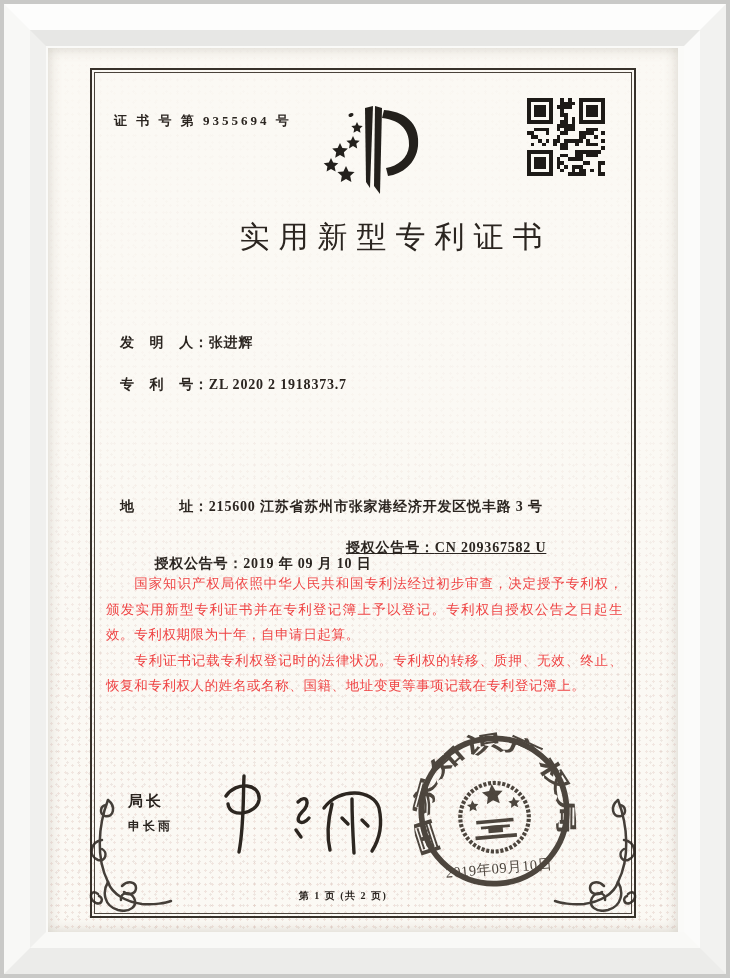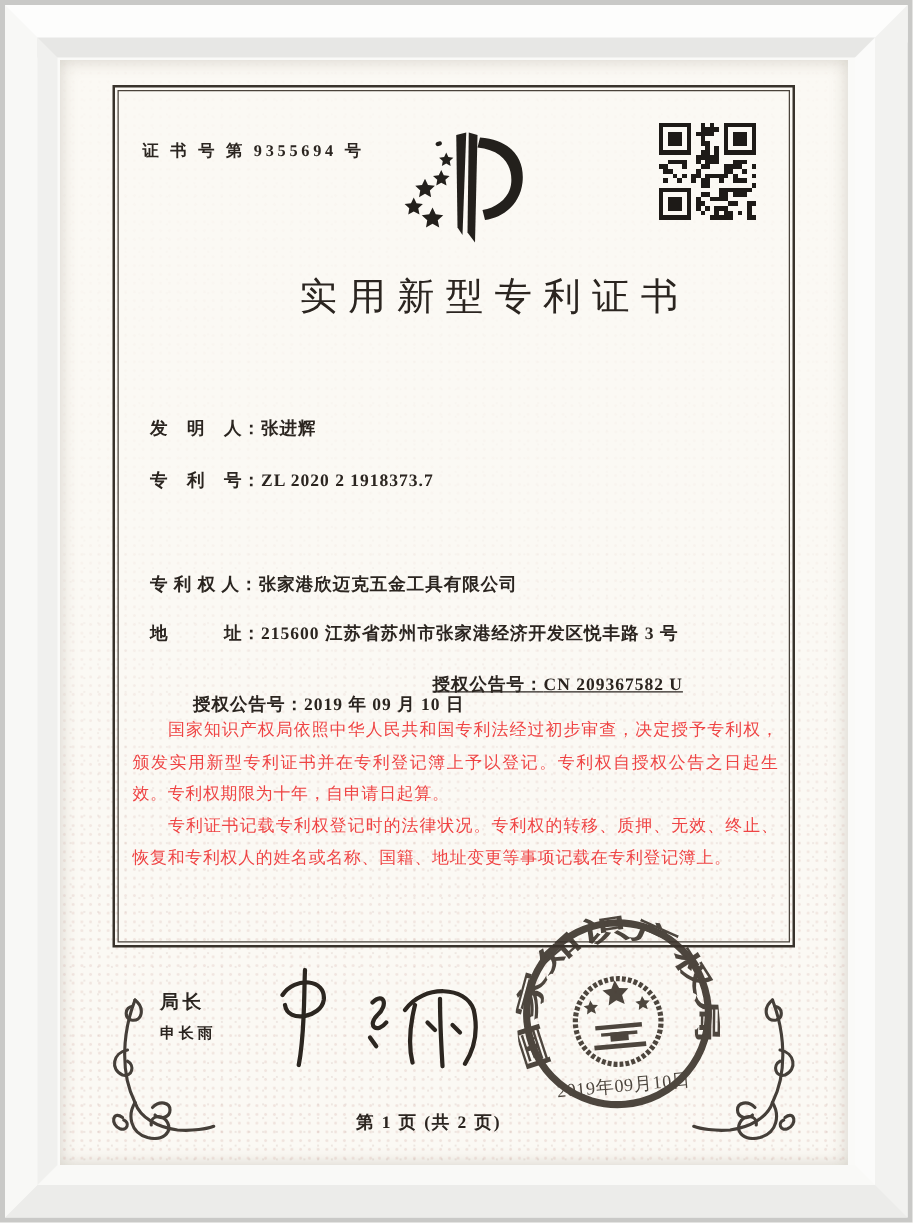--- a/index.html
+++ b/index.html
@@ -22,21 +22,21 @@
     background:#fbf9f4;box-shadow:inset 0 0 14px rgba(125,115,100,.30);}
   .speckle{position:absolute;inset:0;pointer-events:none;
     background-image:
       radial-gradient(rgba(196,140,130,.22) 1px,transparent 1.2px),
       radial-gradient(rgba(160,120,110,.16) 1px,transparent 1.2px);
     background-size:7px 7px,11px 11px;background-position:0 0,3px 5px;
     -webkit-mask-image:linear-gradient(to bottom,rgba(0,0,0,.10) 0%,rgba(0,0,0,.18) 40%,rgba(0,0,0,.75) 72%,rgba(0,0,0,.9) 100%);
     mask-image:linear-gradient(to bottom,rgba(0,0,0,.10) 0%,rgba(0,0,0,.18) 40%,rgba(0,0,0,.75) 72%,rgba(0,0,0,.9) 100%);}
 
   
-  .cert{position:absolute;left:42px;top:20px;width:546px;height:690px;color:#2b2520;}
+  .cert{position:absolute;left:42px;top:20px;width:546px;height:850px;color:#2b2520;}
   .rule-outer{position:absolute;inset:0;border:2px solid #38322b;}
   .rule-inner{position:absolute;inset:4px;border:1px solid #4a433b;}
 
   
   .certno{position:absolute;left:24px;top:44px;font-size:13px;font-weight:700;
     letter-spacing:3px;white-space:pre;}
   .logo{position:absolute;left:228px;top:34px;width:120px;height:96px;}
   .qr{position:absolute;left:437px;top:30px;width:78px;height:78px;}
   .title{position:absolute;left:0;top:149px;width:100%;text-align:center;
     font-size:30px;font-weight:400;letter-spacing:9px;text-indent:9px;white-space:nowrap;margin-left:28px;}
@@ -56,21 +56,21 @@
   .officer-name{position:absolute;left:38px;top:750px;font-size:12px;font-weight:700;letter-spacing:3px;}
 
   .signature{position:absolute;left:122px;top:700px;width:200px;height:90px;}
   .seal{position:absolute;left:323px;top:662px;width:162px;height:162px;
     transform:rotate(-5deg);opacity:.9;}
   .flourish{position:absolute;width:95px;height:128px;opacity:.88;}
   .flourish.left{left:-12px;top:728px;}
   .flourish.right{right:-12px;top:728px;transform:scaleX(-1);}
 
   .footer{position:absolute;left:0;top:821px;width:506px;text-align:center;
-    font-size:14px;font-weight:700;letter-spacing:1.5px;white-space:pre;}
+    font-size:10px;font-weight:700;letter-spacing:1.5px;white-space:pre;}
 
   svg .ink{fill:#23201c;}
   svg .stroke-ink{fill:none;stroke:#2c2620;stroke-linecap:round;stroke-linejoin:round;}
 </style>
 </head>
 <body>
 
 <div class="photo">
 
   <div class="frame-edge"></div>
@@ -106,21 +106,20 @@
         <path d="M2 2h3v3h-3z M16 2h3v3h-3z M2 16h3v3h-3z" fill="#1d1a17"></path>
         <g id="qr-modules" fill="#1d1a17">
             <path d="M9 0h1v1h-1zM11 0h1v1h-1zM9 1h1v1h-1zM10 1h1v1h-1zM11 1h1v1h-1zM12 1h1v1h-1zM8 2h1v1h-1zM9 2h1v1h-1zM10 2h1v1h-1zM11 2h1v1h-1zM9 3h1v1h-1zM9 4h1v1h-1zM10 4h1v1h-1zM10 5h1v1h-1zM12 5h1v1h-1zM9 6h1v1h-1zM10 6h1v1h-1zM12 6h1v1h-1zM8 7h1v1h-1zM9 7h1v1h-1zM10 7h1v1h-1zM11 7h1v1h-1zM12 7h1v1h-1zM2 8h1v1h-1zM3 8h1v1h-1zM4 8h1v1h-1zM5 8h1v1h-1zM8 8h1v1h-1zM10 8h1v1h-1zM11 8h1v1h-1zM12 8h1v1h-1zM16 8h1v1h-1zM17 8h1v1h-1zM18 8h1v1h-1zM0 9h1v1h-1zM1 9h1v1h-1zM5 9h1v1h-1zM9 9h1v1h-1zM10 9h1v1h-1zM14 9h1v1h-1zM15 9h1v1h-1zM16 9h1v1h-1zM17 9h1v1h-1zM20 9h1v1h-1zM1 10h1v1h-1zM2 10h1v1h-1zM8 10h1v1h-1zM14 10h1v1h-1zM15 10h1v1h-1zM18 10h1v1h-1zM3 11h1v1h-1zM5 11h1v1h-1zM7 11h1v1h-1zM8 11h1v1h-1zM10 11h1v1h-1zM11 11h1v1h-1zM12 11h1v1h-1zM13 11h1v1h-1zM14 11h1v1h-1zM16 11h1v1h-1zM20 11h1v1h-1zM1 12h1v1h-1zM4 12h1v1h-1zM7 12h1v1h-1zM9 12h1v1h-1zM10 12h1v1h-1zM13 12h1v1h-1zM16 12h1v1h-1zM17 12h1v1h-1zM18 12h1v1h-1zM9 13h1v1h-1zM10 13h1v1h-1zM20 13h1v1h-1zM13 14h1v1h-1zM14 14h1v1h-1zM15 14h1v1h-1zM16 14h1v1h-1zM17 14h1v1h-1zM18 14h1v1h-1zM19 14h1v1h-1zM9 15h1v1h-1zM10 15h1v1h-1zM13 15h1v1h-1zM14 15h1v1h-1zM16 15h1v1h-1zM17 15h1v1h-1zM18 15h1v1h-1zM8 16h1v1h-1zM11 16h1v1h-1zM12 16h1v1h-1zM13 16h1v1h-1zM14 16h1v1h-1zM8 17h1v1h-1zM9 17h1v1h-1zM15 17h1v1h-1zM16 17h1v1h-1zM19 17h1v1h-1zM20 17h1v1h-1zM8 18h1v1h-1zM10 18h1v1h-1zM12 18h1v1h-1zM13 18h1v1h-1zM14 18h1v1h-1zM19 18h1v1h-1zM9 19h1v1h-1zM12 19h1v1h-1zM14 19h1v1h-1zM15 19h1v1h-1zM17 19h1v1h-1zM19 19h1v1h-1zM11 20h1v1h-1zM12 20h1v1h-1zM13 20h1v1h-1zM14 20h1v1h-1zM15 20h1v1h-1zM19 20h1v1h-1zM20 20h1v1h-1z"></path>
           </g>
       </svg>
 
       <div class="title">实用新型专利证书</div>
 
       <div class="field f2"><span>发　明　人：</span><span>张进辉</span></div>
       <div class="field f3"><span>专　利　号：</span><span>ZL 2020 2 1918373.7</span></div>
-      <div class="field f5"><span>专 利 权 人：</span><span>张家港欣迈克五金工具有限公司</span></div>
       <div class="field f6"><span>地　　　址：</span><span>215600 江苏省苏州市张家港经济开发区悦丰路 3 号</span></div>
 
       <div class="grant">
         <span>授权公告号：</span><span>2019 年 09 月 10 日</span>
         <span class="right"><span>授权公告号：</span><span>CN 209367582 U</span></span>
       </div>
 
       <div class="legal">
         <p>国家知识产权局依照中华人民共和国专利法经过初步审查，决定授予专利权，颁发实用新型专利证书并在专利登记簿上予以登记。专利权自授权公告之日起生效。专利权期限为十年，自申请日起算。</p>
         <p>专利证书记载专利权登记时的法律状况。专利权的转移、质押、无效、终止、恢复和专利权人的姓名或名称、国籍、地址变更等事项记载在专利登记簿上。</p>

